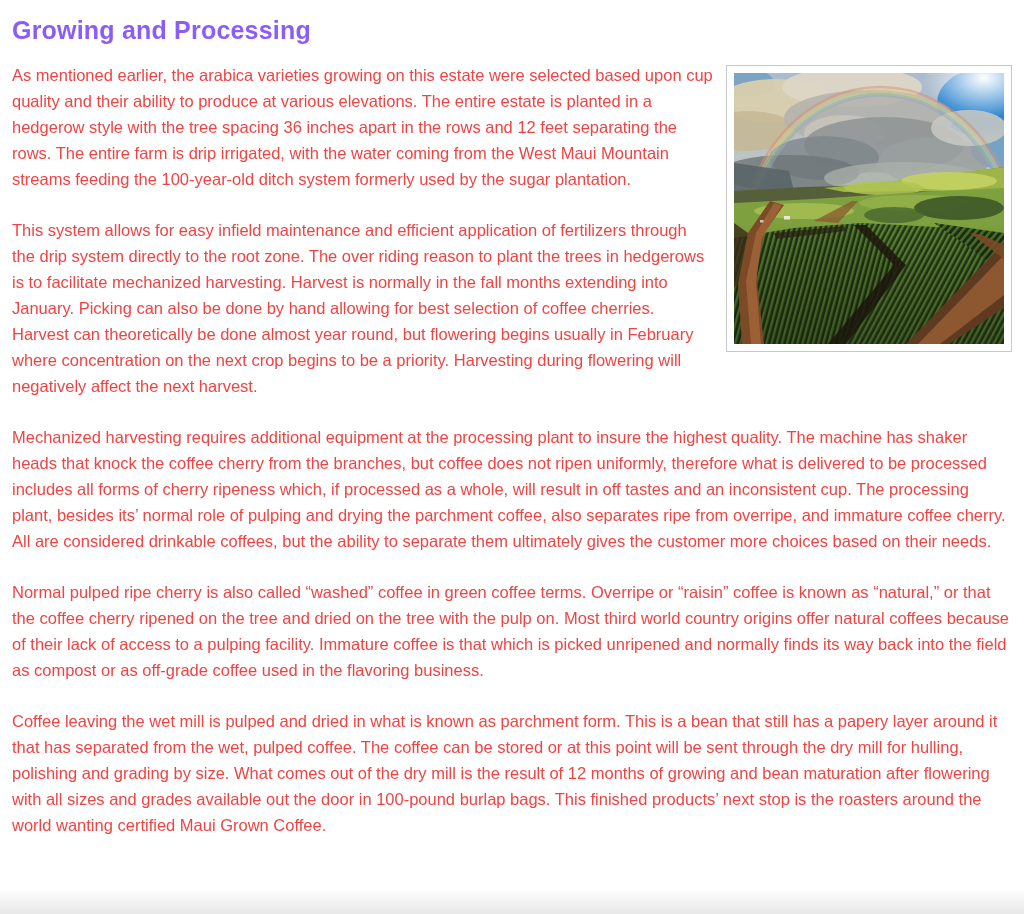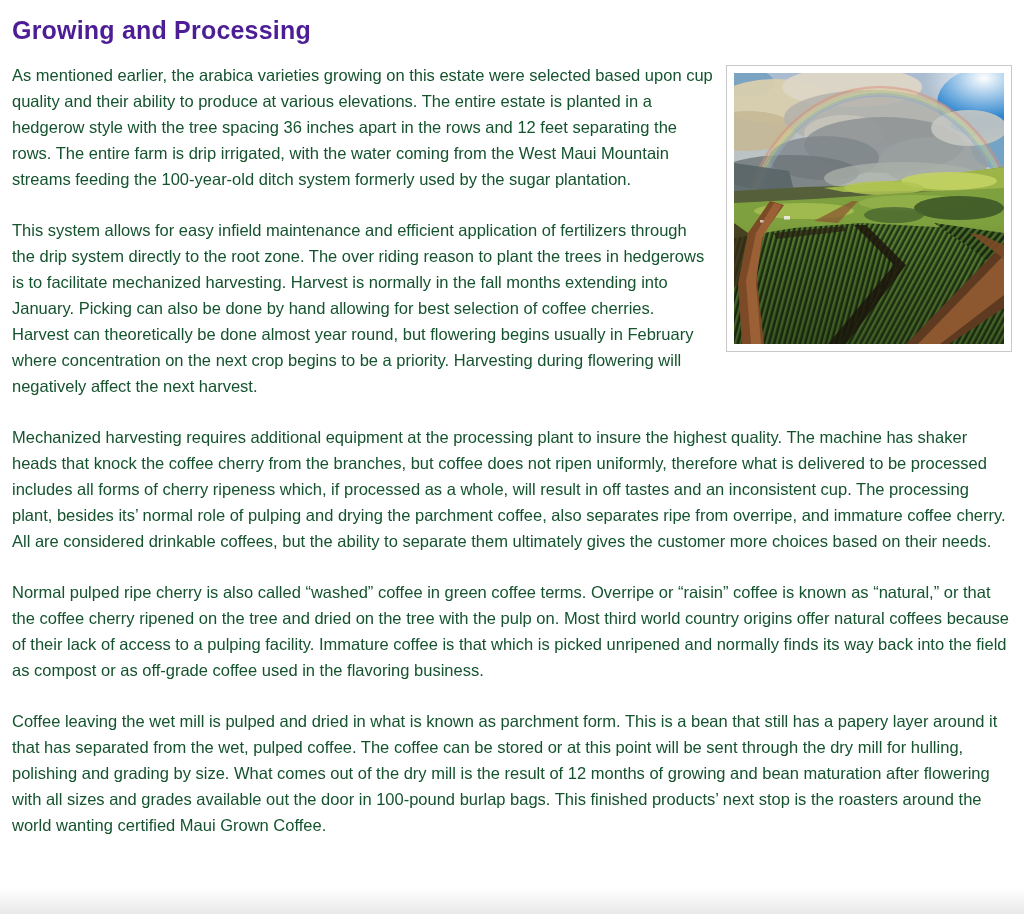--- a/index.html
+++ b/index.html
@@ -11,38 +11,38 @@
     overflow: hidden;
     background: #ffffff;
     font-family: "Liberation Sans", "DejaVu Sans", sans-serif;
   }
   .page { padding: 16px 12px 0 12px; }
   .title {
     margin: 0 0 17px 0;
     font-size: 25px;
     font-weight: bold;
     line-height: 1.15;
-    color: #4c1d95;
+    color: #8b5cf6;
     letter-spacing: 0.2px;
   }
   .photo-frame {
     float: right;
     width: 286px;
     height: 287px;
     padding: 7px;
     border: 1px solid #c9c9c9;
     background: #ffffff;
     margin: 3px 0 16px 12px;
   }
   .photo-frame svg { display: block; }
   .para {
     margin: 0 0 25px 0;
     font-size: 16.5px;
     line-height: 26px;
-    color: #14532d;
+    color: #ef4444;
   }
   .footer-fade {
     position: absolute;
     left: 0;
     bottom: 0;
     width: 100%;
     height: 26px;
     background: linear-gradient(to bottom, rgba(232,232,232,0) 0%, #e8e8e8 100%);
   }
 </style>

